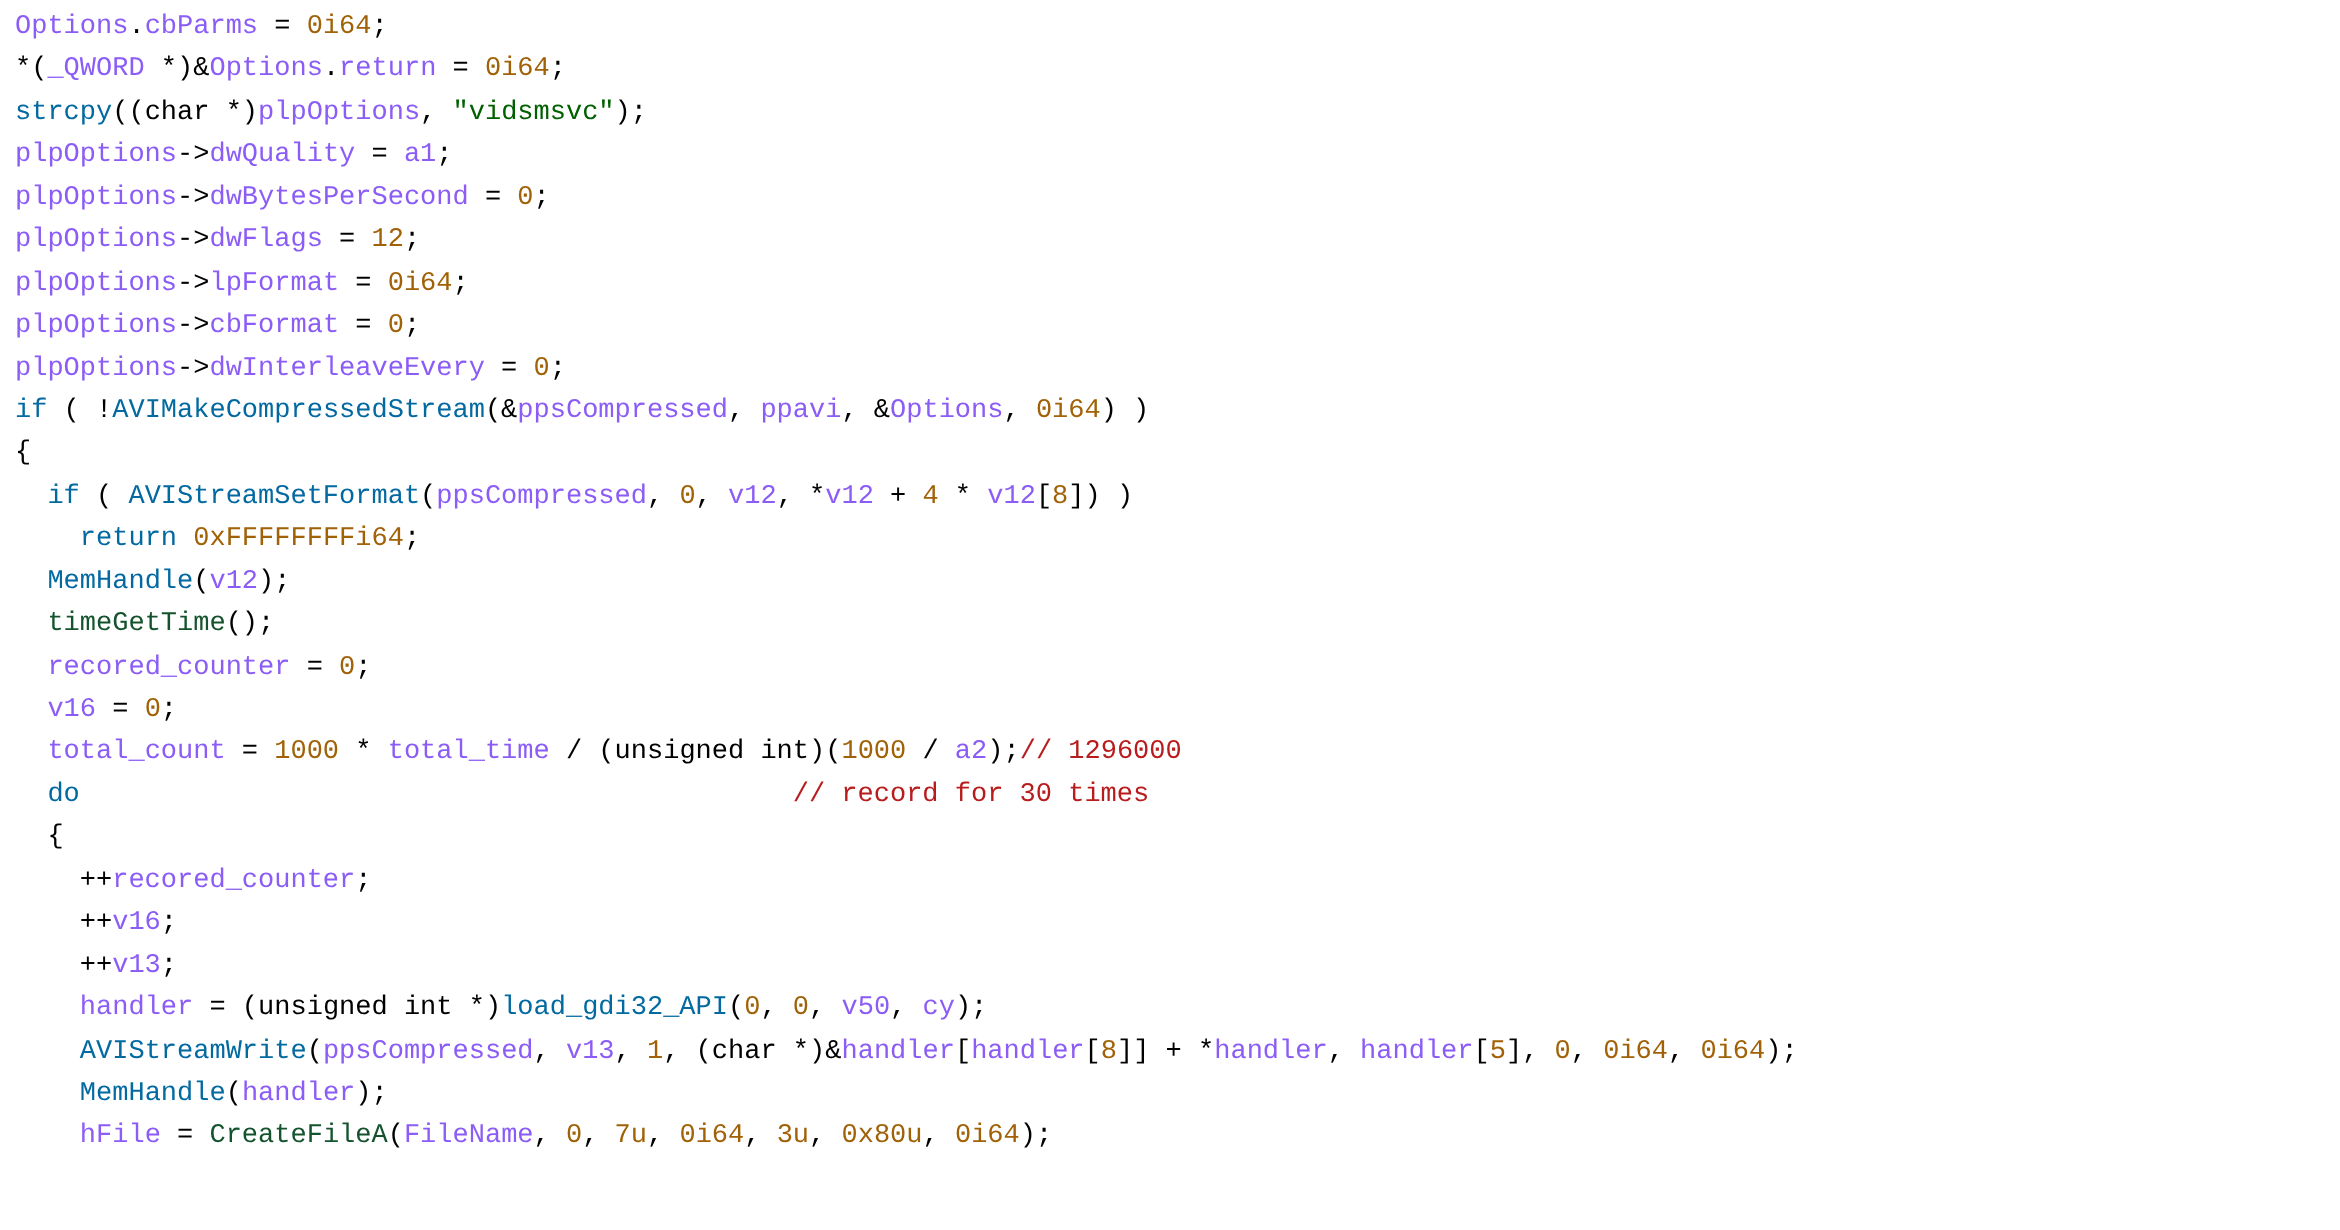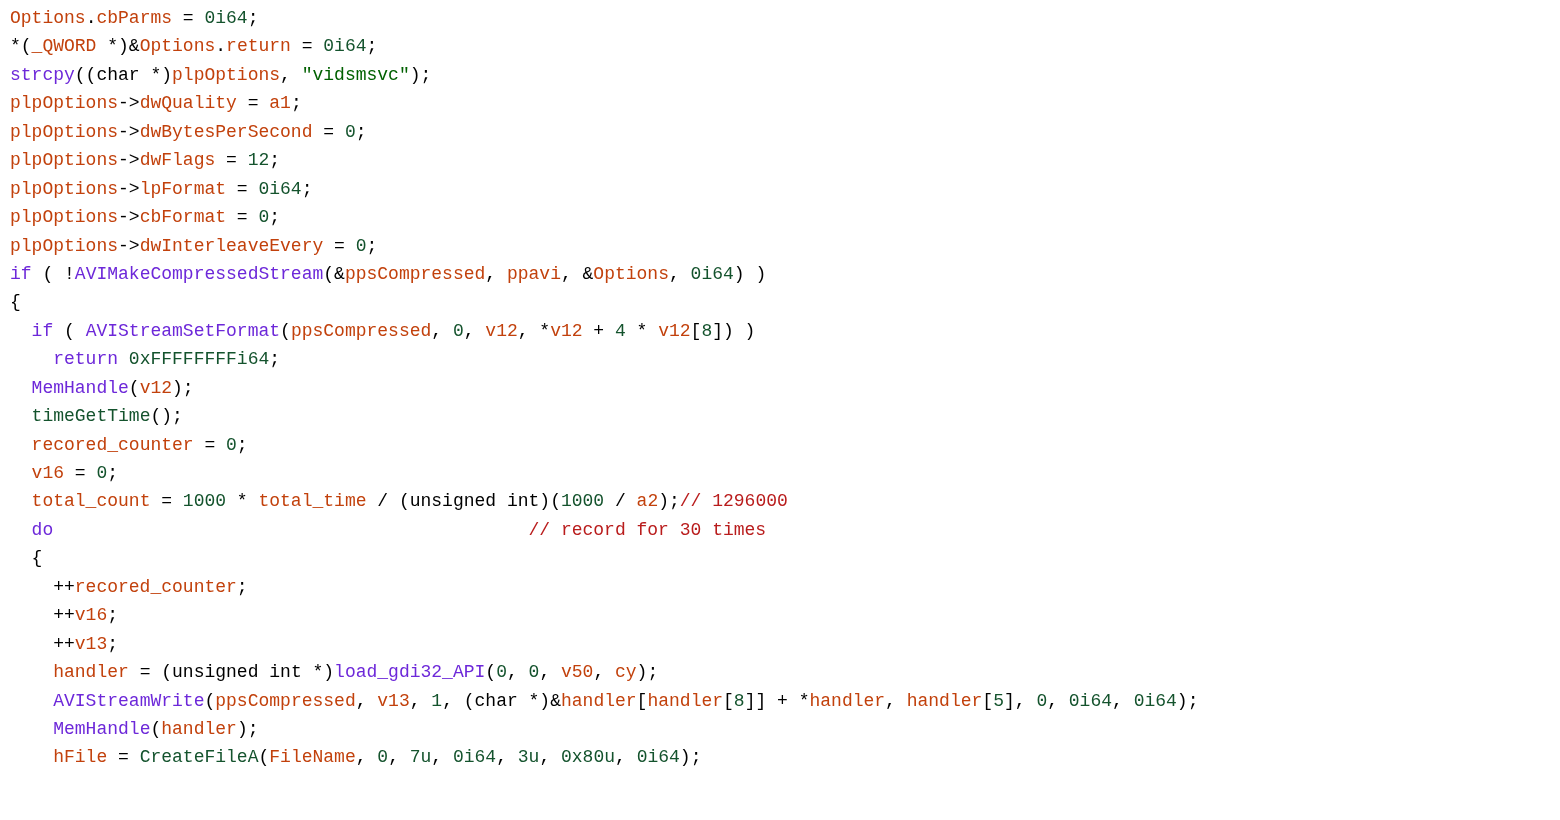--- a/index.html
+++ b/index.html
@@ -5,23 +5,23 @@
   html,body{margin:0;padding:0;background:#fff}
   pre.code{
     font-family:Consolas,"Courier New",monospace;
     font-size:18px;
     line-height:1.58;
     white-space:pre;
     margin:0;
     padding:4px 0 0 10px;
     color:#000;
   }
-  .id{color:#c2410c}       
-  .kw{color:#6d28d9}        
-  .num{color:#14532d}       
+  .id{color:#8b5cf6}       
+  .kw{color:#0369a1}        
+  .num{color:#a16207}       
   .str{color:#006000}       
   .fn{color:#14532d}        
   .cmt{color:#b91c1c}       
   .dim{color:#000000}       
   .p{color:#000}            
 </style>
 </head>
 <body>
 
 <pre class="code"><span class="id">Options</span><span class="p">.</span><span class="id">cbParms</span><span class="p"> = </span><span class="num">0i64</span><span class="p">;</span>

